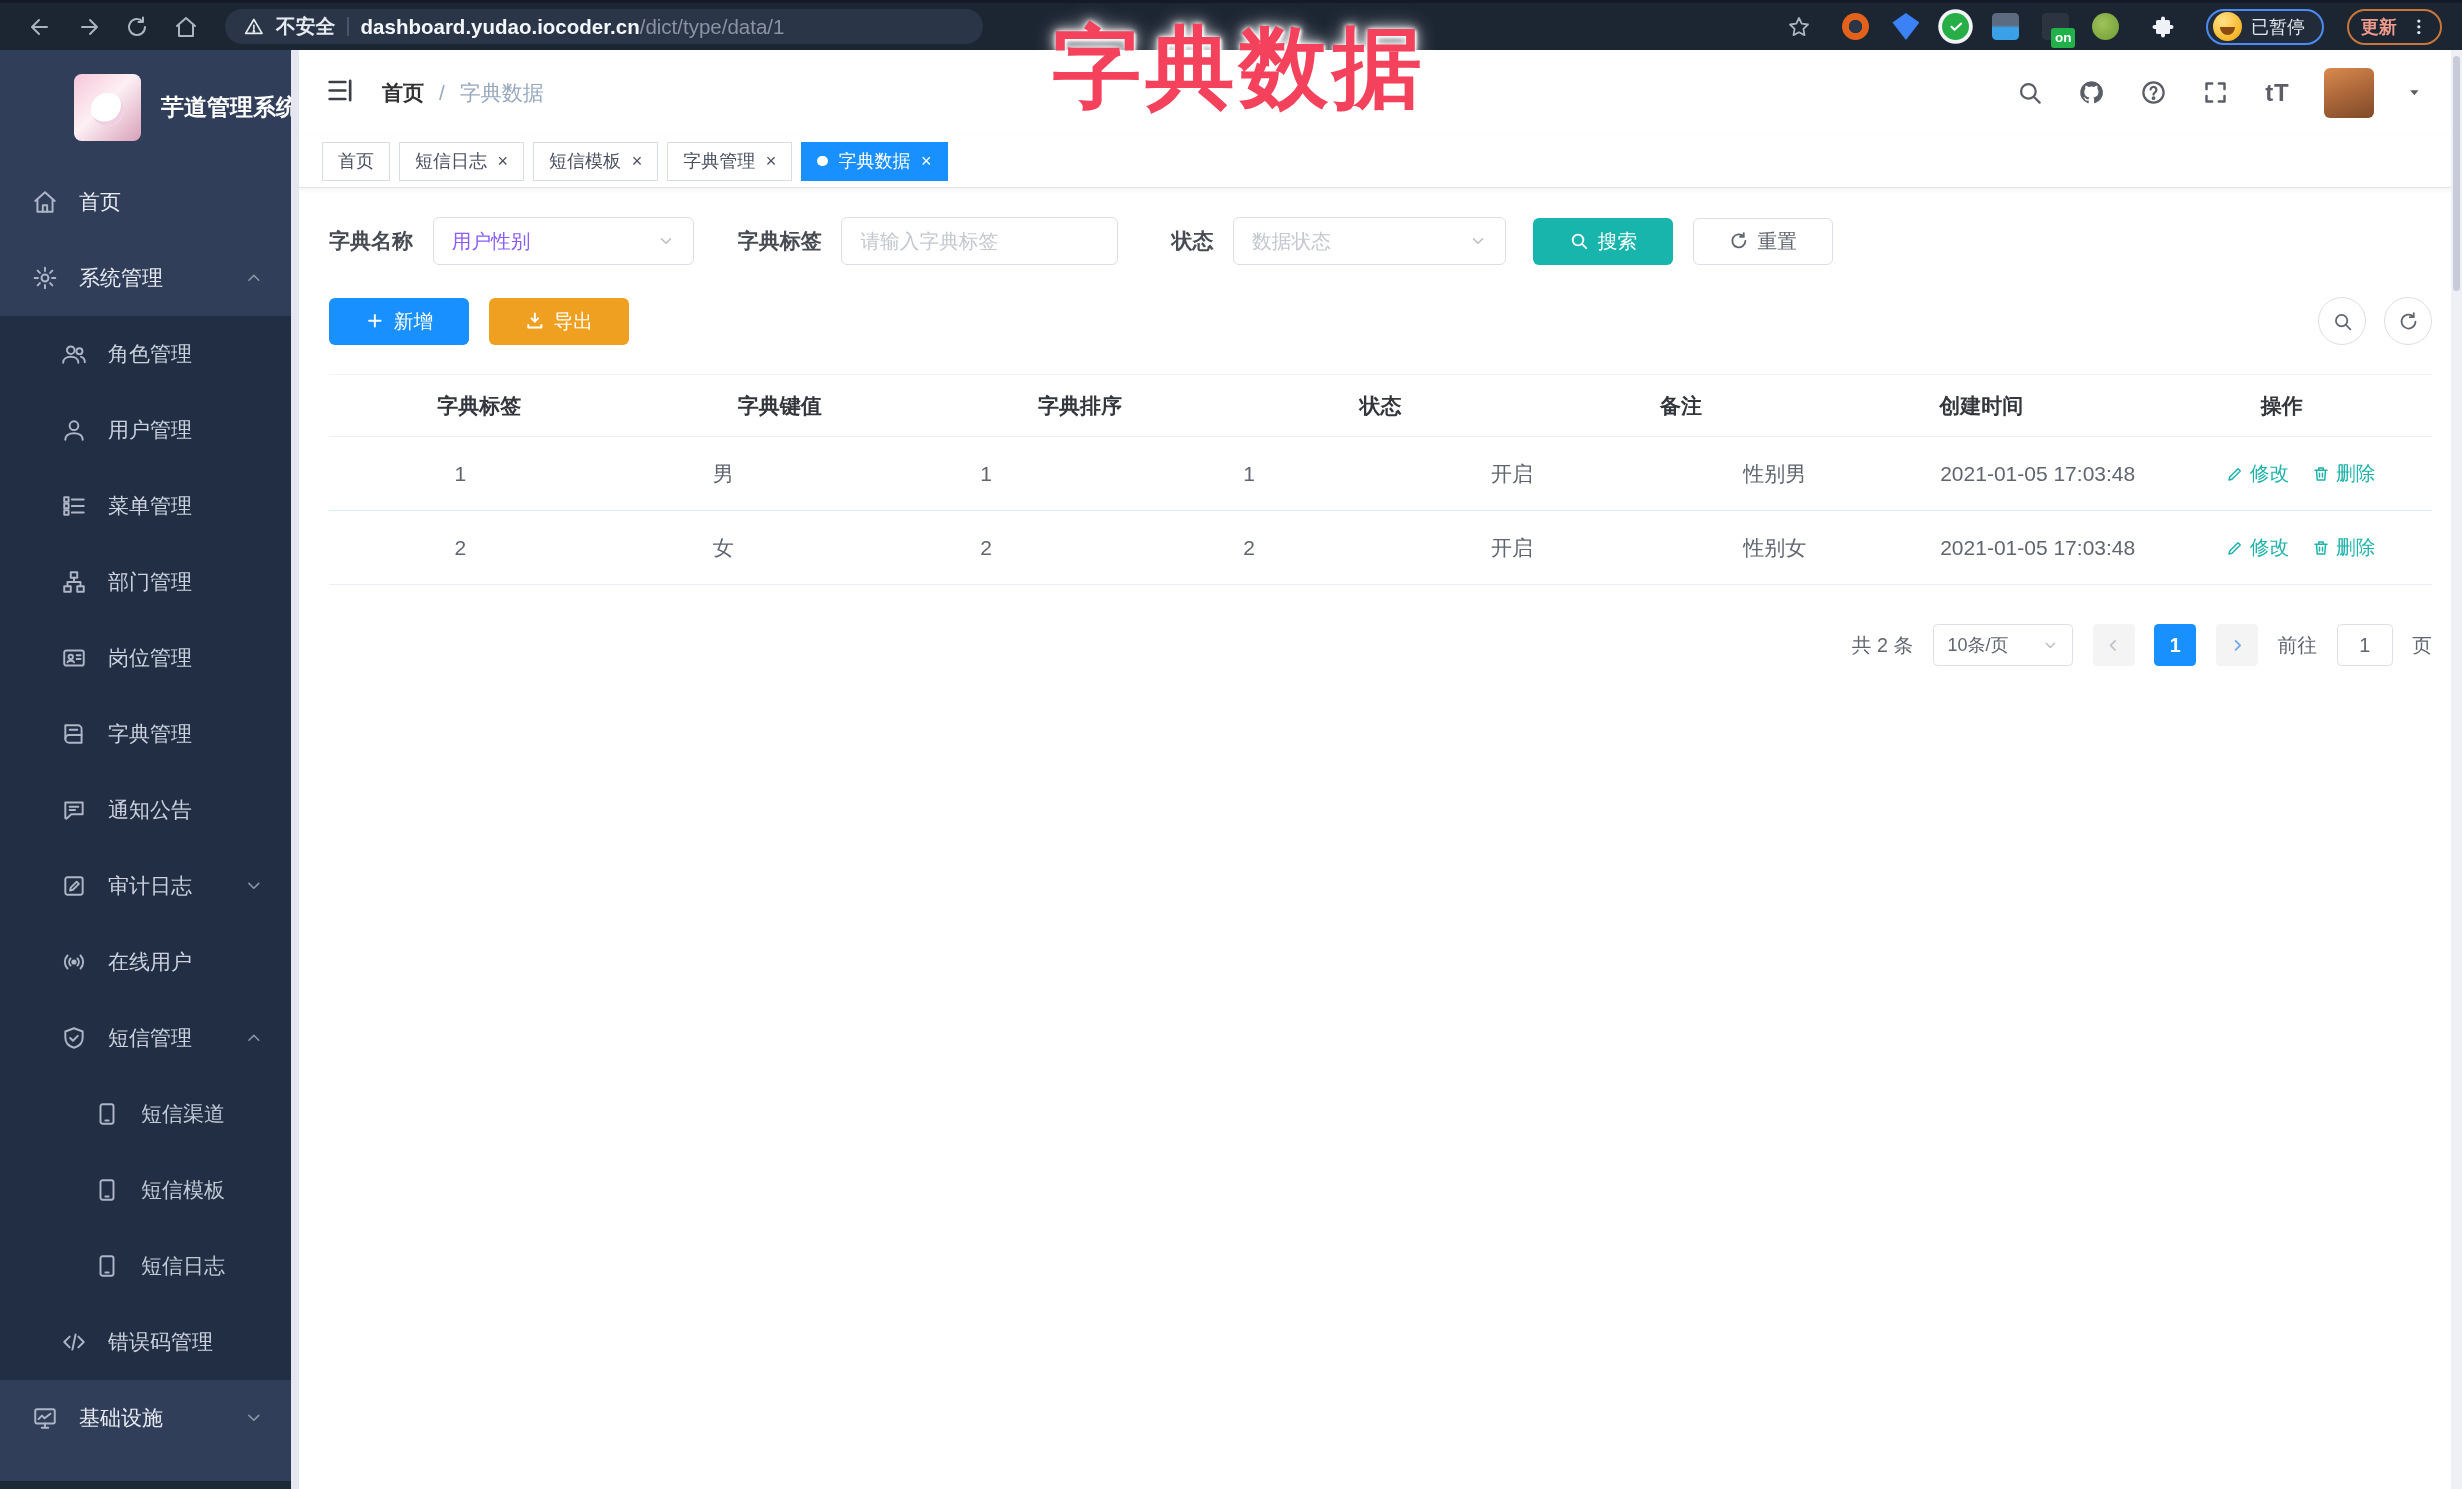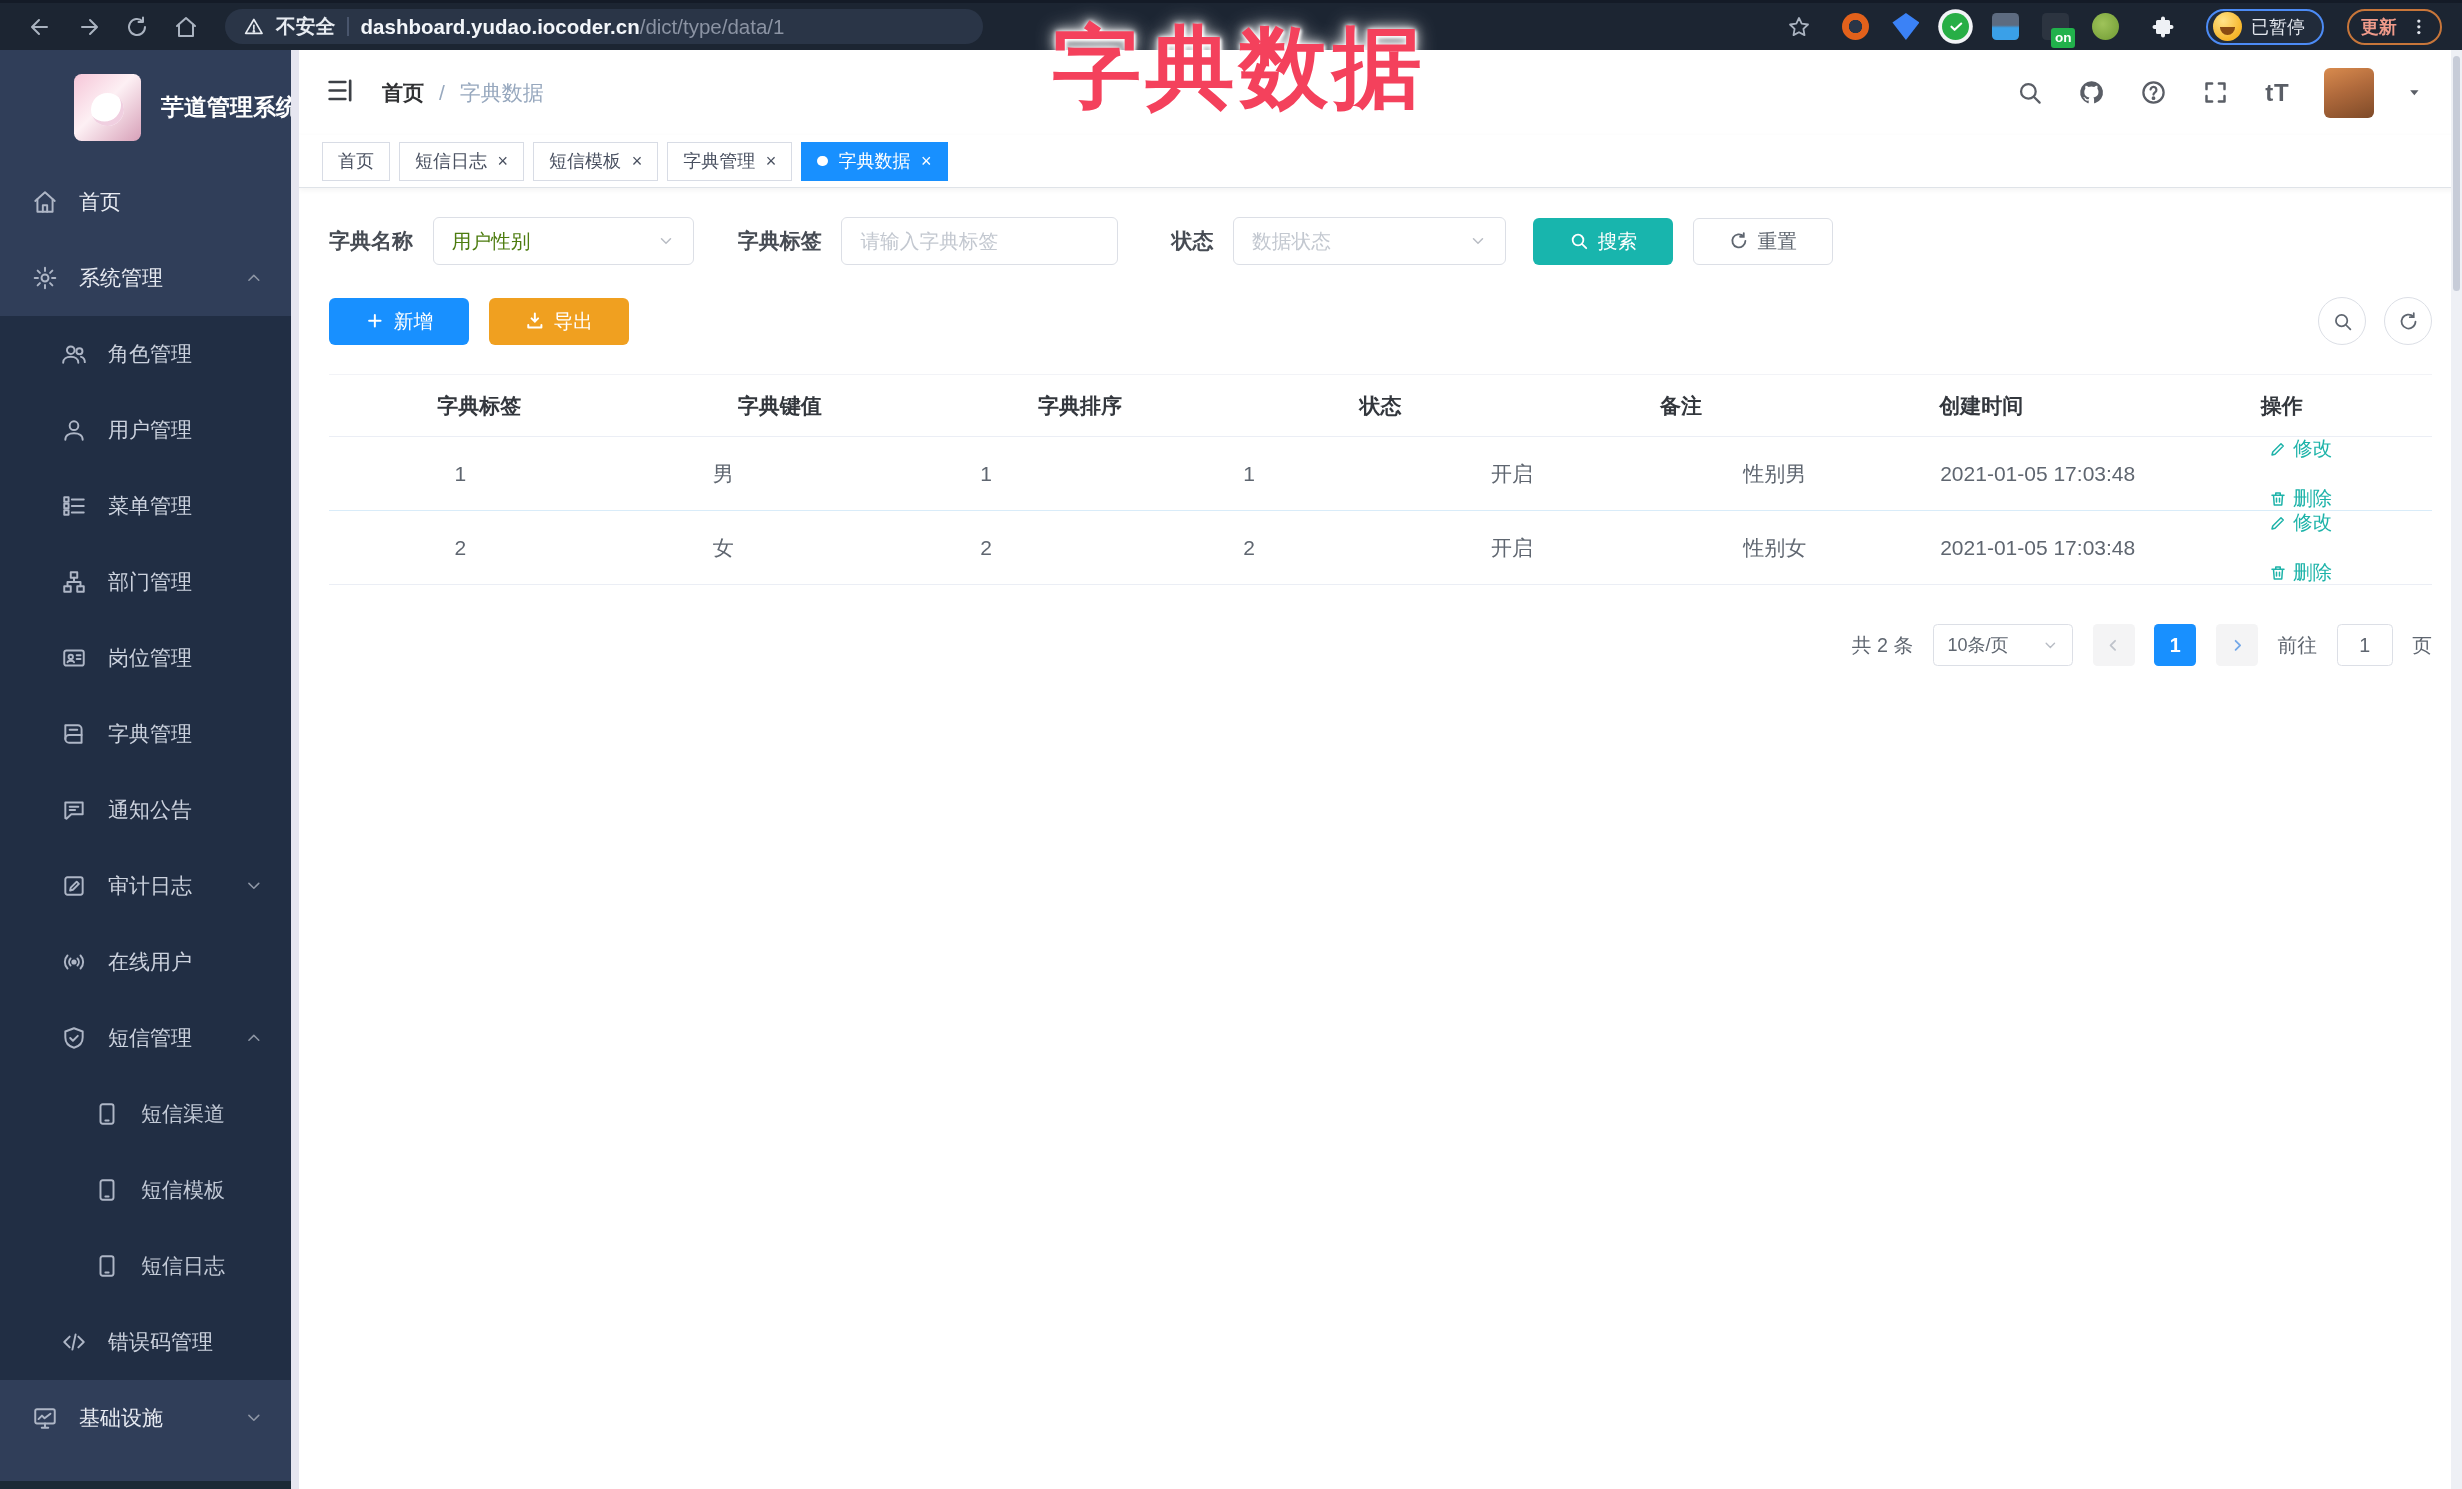--- a/index.html
+++ b/index.html
@@ -72,21 +72,21 @@
   .tab .close { display:none; font-size:18px; line-height:1; }
   .tab.closable .close { display:inline; }
   .tab.active { background:#1890ff; border-color:#1890ff; color:#fff; }
   .tab.active .dot { display:block; }
 
   
   .content { padding:29px 30px; }
   .filters { display:flex; align-items:center; }
   .flabel { font-size:21px; font-weight:700; color:#474c54; margin-right:19.7px; white-space:nowrap; }
   .sel, .inp { height:48px; border:1.5px solid #dcdfe6; border-radius:6px; background:#fff; display:flex; align-items:center; padding:0 18px; font-size:19.7px; }
-  .sel .val { color:#4d7c0f; }
+  .sel .val { color:#8b5cf6; }
   .ph { color:#c3c8d0; }
   .sel .scaret { margin-left:auto; width:18px; height:18px; color:#b8bcc4; }
   .w1 { width:261px; margin-right:44px; }
   .w2 { width:277px; margin-right:53px; }
   .w3 { width:273px; margin-right:27px; }
   .btn { height:47px; border-radius:6px; display:flex; align-items:center; gap:9px; font-size:19.7px; padding:0 35px; cursor:pointer; border:1.5px solid transparent; white-space:nowrap; }
   .btn svg { width:19.7px; height:19.7px; }
   .btn.teal { background:#18b5ad; color:#fff; }
   .btn.plain { background:#fff; border-color:#dcdfe6; color:#5f6670; margin-left:19.7px; }
   .btn.blue { background:#1890ff; color:#fff; }
@@ -98,21 +98,21 @@
   .circ svg { width:21px; height:21px; }
 
   .table { margin-top:29px; border-top:1.5px solid #f2f3f7; }
   .tr { display:flex; }
   .th, .td { flex:1; display:flex; align-items:center; justify-content:center; font-size:21px; }
   .th { height:61px; font-weight:700; color:#33373d; }
   .tr.head { border-bottom:1.5px solid #ebeef5; }
   .td { height:73px; color:#5f6670; }
   .tr.r0 { border-bottom:1.5px solid #d9ecf9; }
   .tr.r1 { border-bottom:1.5px solid #ebeef5; }
-  .ops { display:flex; gap:23px;flex-direction:column; }
+  .ops { display:flex; gap:23px; }
   .oplink { color:#1db3a9; display:flex; align-items:center; gap:6px; font-size:19.7px; cursor:pointer; }
   .oplink svg { width:18px; height:18px; }
 
   .pager { margin-top:39px; display:flex; justify-content:flex-end; align-items:center; gap:19.7px; font-size:19.7px; color:#5f6670; }
   .psel { width:140px; height:42px; border:1.5px solid #dcdfe6; border-radius:4.5px; display:flex; align-items:center; padding:0 13.6px; font-size:18px; color:#5f6670; }
   .psel .scaret { margin-left:auto; width:16.7px; height:16.7px; color:#b8bcc4; }
   .pbtn { width:42px; height:42px; border-radius:4.5px; background:#f4f4f5; display:flex; align-items:center; justify-content:center; cursor:pointer; }
   .pbtn svg { width:16.7px; height:16.7px; }
   .pbtn.prev { color:#bfc3cb; }
   .pbtn.next { color:#74a8e8; }

